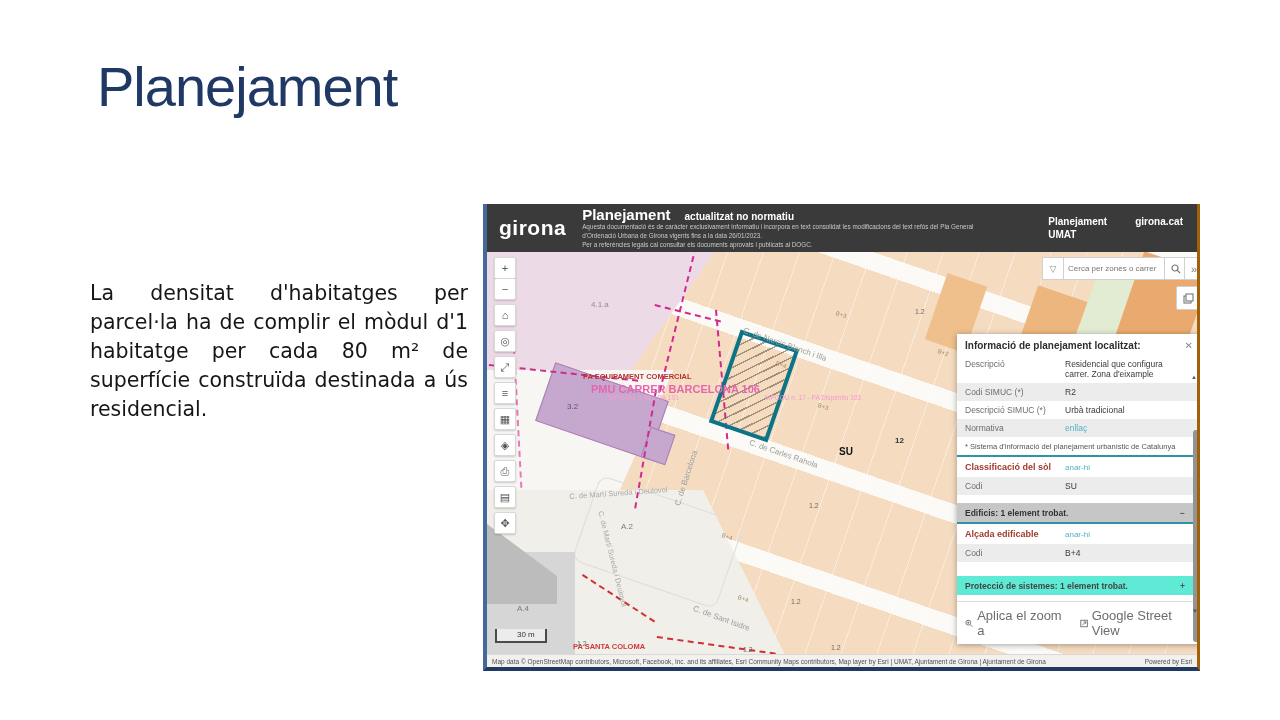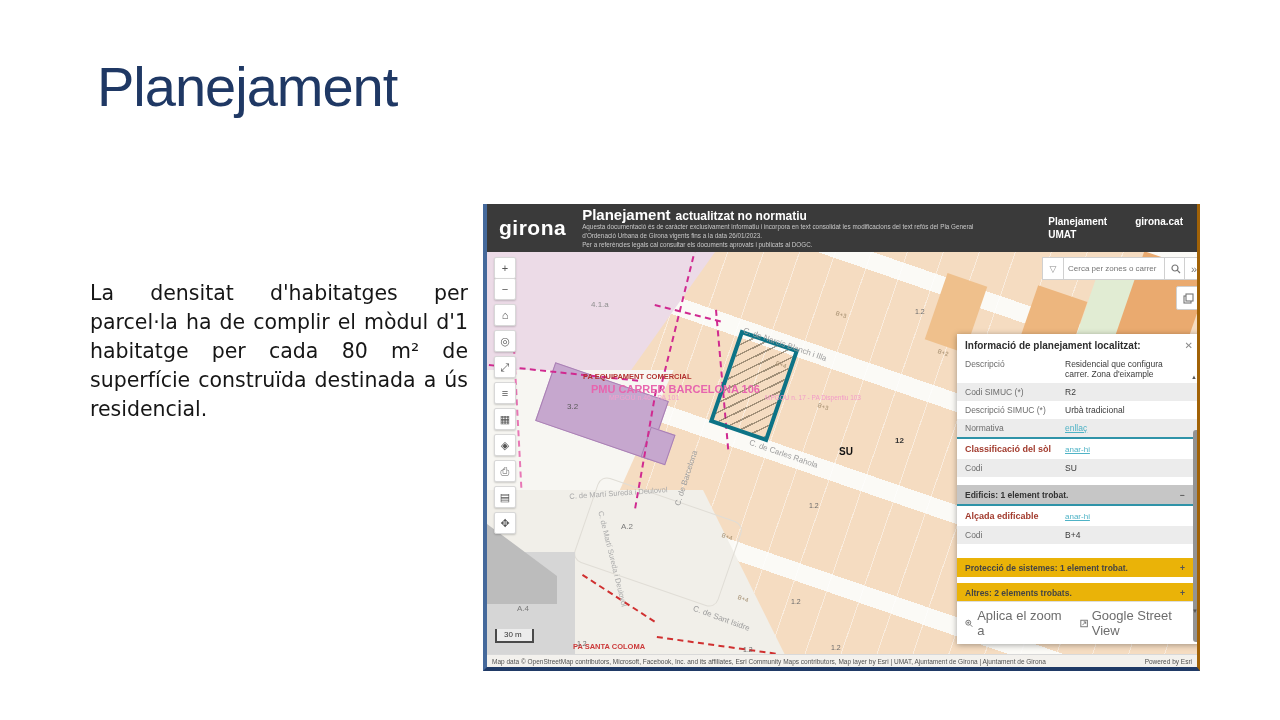--- a/index.html
+++ b/index.html
@@ -17,21 +17,21 @@
   
   .shot{position:absolute;left:483px;top:204px;width:717px;height:467px;background:#fff;
         box-sizing:border-box;border-left:4px solid #45699b;border-bottom:4px solid #203a66;
         border-right:3px solid #a16207;}
   .shot-header{position:absolute;top:0;left:0;right:0;height:48px;background:#3a3a3a;color:#fff;
                display:flex;align-items:center;overflow:hidden;}
   .logo{font-size:21px;font-weight:700;padding:0 16px 0 12px;letter-spacing:.5px;}
   .hdr-main{flex:1;min-width:0;}
   .hdr-titlerow{display:flex;align-items:baseline;}
   .hdr-title{font-size:15px;font-weight:700;}
-  .hdr-sub{font-size:12px;font-weight:700;margin-left:5px;}
+  .hdr-sub{font-size:10px;font-weight:700;margin-left:14px;}
   .hdr-disc{font-size:6.3px;color:#c9c9c9;line-height:1.4;max-width:400px;}
   .hdr-right{display:flex;gap:28px;padding-right:14px;font-weight:700;font-size:10px;line-height:1.3;}
 
   
   .map{position:absolute;top:48px;bottom:12px;left:0;right:0;overflow:hidden;background:#f6f4ef;}
   .bands{position:absolute;left:-160px;top:-300px;width:1250px;height:1000px;
          transform:rotate(19deg);transform-origin:0 0;
          background:
            repeating-linear-gradient(90deg, rgba(255,255,255,.45) 0 1px, rgba(255,255,255,0) 1px 34px),
            repeating-linear-gradient(180deg, #fbfaf6 0 18px, #f5dcc1 18px 106px);}
@@ -87,40 +87,40 @@
          display:flex;align-items:center;justify-content:center;cursor:pointer;}
   .s-expand{position:absolute;left:697px;top:5px;width:20px;height:23px;background:#fff;
             border:1px solid #d0d0d0;box-sizing:border-box;display:flex;align-items:center;
             justify-content:center;color:#777;font-size:11px;cursor:pointer;}
   .copy-btn{position:absolute;left:689px;top:34px;width:24px;height:24px;background:#fff;
             border:1px solid #d0d0d0;box-sizing:border-box;border-radius:2px;display:flex;
             align-items:center;justify-content:center;cursor:pointer;}
 
   
   .scalebar{position:absolute;left:8px;top:377px;font-size:8px;color:#333;
-            background:rgba(255,255,255,.55);padding:1px 10px 2px 7px;
+            background:rgba(255,255,255,.55);padding:1px 10px 2px 20px;
             border-left:2px solid #4a4a4a;border-bottom:2px solid #4a4a4a;border-right:2px solid #4a4a4a;}
 
   
   .panel{position:absolute;left:470px;top:82px;width:244px;height:310px;background:#fff;
          box-shadow:0 1px 6px rgba(0,0,0,.35);font-size:8.5px;color:#3a3a3a;}
   .p-head{display:flex;justify-content:space-between;align-items:center;padding:6px 8px 4px;}
   .p-title{font-weight:700;font-size:10px;color:#2e2e2e;}
   .p-close{color:#8a8a8a;font-size:10px;cursor:pointer;padding-left:6px;}
   .p-row{display:flex;padding:4px 8px;align-items:flex-start;}
   .p-row.gray{background:#ececec;}
   .pl{width:100px;flex:none;color:#6d6d6d;}
   .pv{flex:1;color:#3a3a3a;padding-right:10px;}
-  .pv.link, .p-go{color:#4fb3c6;text-decoration:underline;cursor:pointer;}
+  .pv.link, .p-go{color:#4fb3c6;cursor:pointer;}
   .p-note{padding:5px 8px 4px;color:#555;font-size:7.5px;}
   .p-sec{border-top:2px solid #2f93a8;}
   .p-sec-head{display:flex;padding:5px 8px;align-items:baseline;}
   .p-red{width:100px;flex:none;color:#a23b2e;font-weight:700;font-size:9px;}
   .p-go{font-size:8px;}
-  .p-bar{display:flex;justify-content:space-between;background:#eab308;padding:5px 8px 4px;
+  .p-bar{display:flex;justify-content:space-between;background:#5eead4;padding:5px 8px 4px;
          font-weight:700;color:#444;margin-top:6px;cursor:pointer;}
   .p-bar.open{background:#c6c6c6;color:#333;margin-top:8px;}
   .p-pm{color:#555;padding-right:8px;}
   .p-foot{position:absolute;bottom:0;left:0;right:0;border-top:1px solid #ddd;display:flex;gap:16px;
           padding:6px 8px;color:#6d6d6d;font-size:13px;align-items:center;background:#fff;}
   .p-tool{display:flex;align-items:center;gap:4px;cursor:pointer;}
   .p-scroll{position:absolute;right:2px;top:96px;width:6px;height:212px;background:#939393;
             border-radius:3px;cursor:pointer;}
   .p-up{position:absolute;right:4px;top:40px;font-size:6px;color:#555;cursor:pointer;}
   .p-down{position:absolute;right:3px;bottom:30px;font-size:6px;color:#555;cursor:pointer;}
@@ -268,20 +268,21 @@
           <span class="pv">R2</span>
         </div>
         <div class="p-row">
           <span class="pl">Descripció SIMUC (*)</span>
           <span class="pv">Urbà tradicional</span>
         </div>
         <div class="p-row gray">
           <span class="pl">Normativa</span>
           <span class="pv link">enllaç</span>
         </div>
+        <div class="p-note">* Sistema d'informació del planejament urbanístic de Catalunya</div>
 
         <div class="p-sec">
           <div class="p-sec-head">
             <span class="p-red">Classificació del sòl</span>
             <span class="p-go">anar-hi</span>
           </div>
           <div class="p-row gray">
             <span class="pl">Codi</span>
             <span class="pv">SU</span>
           </div>

